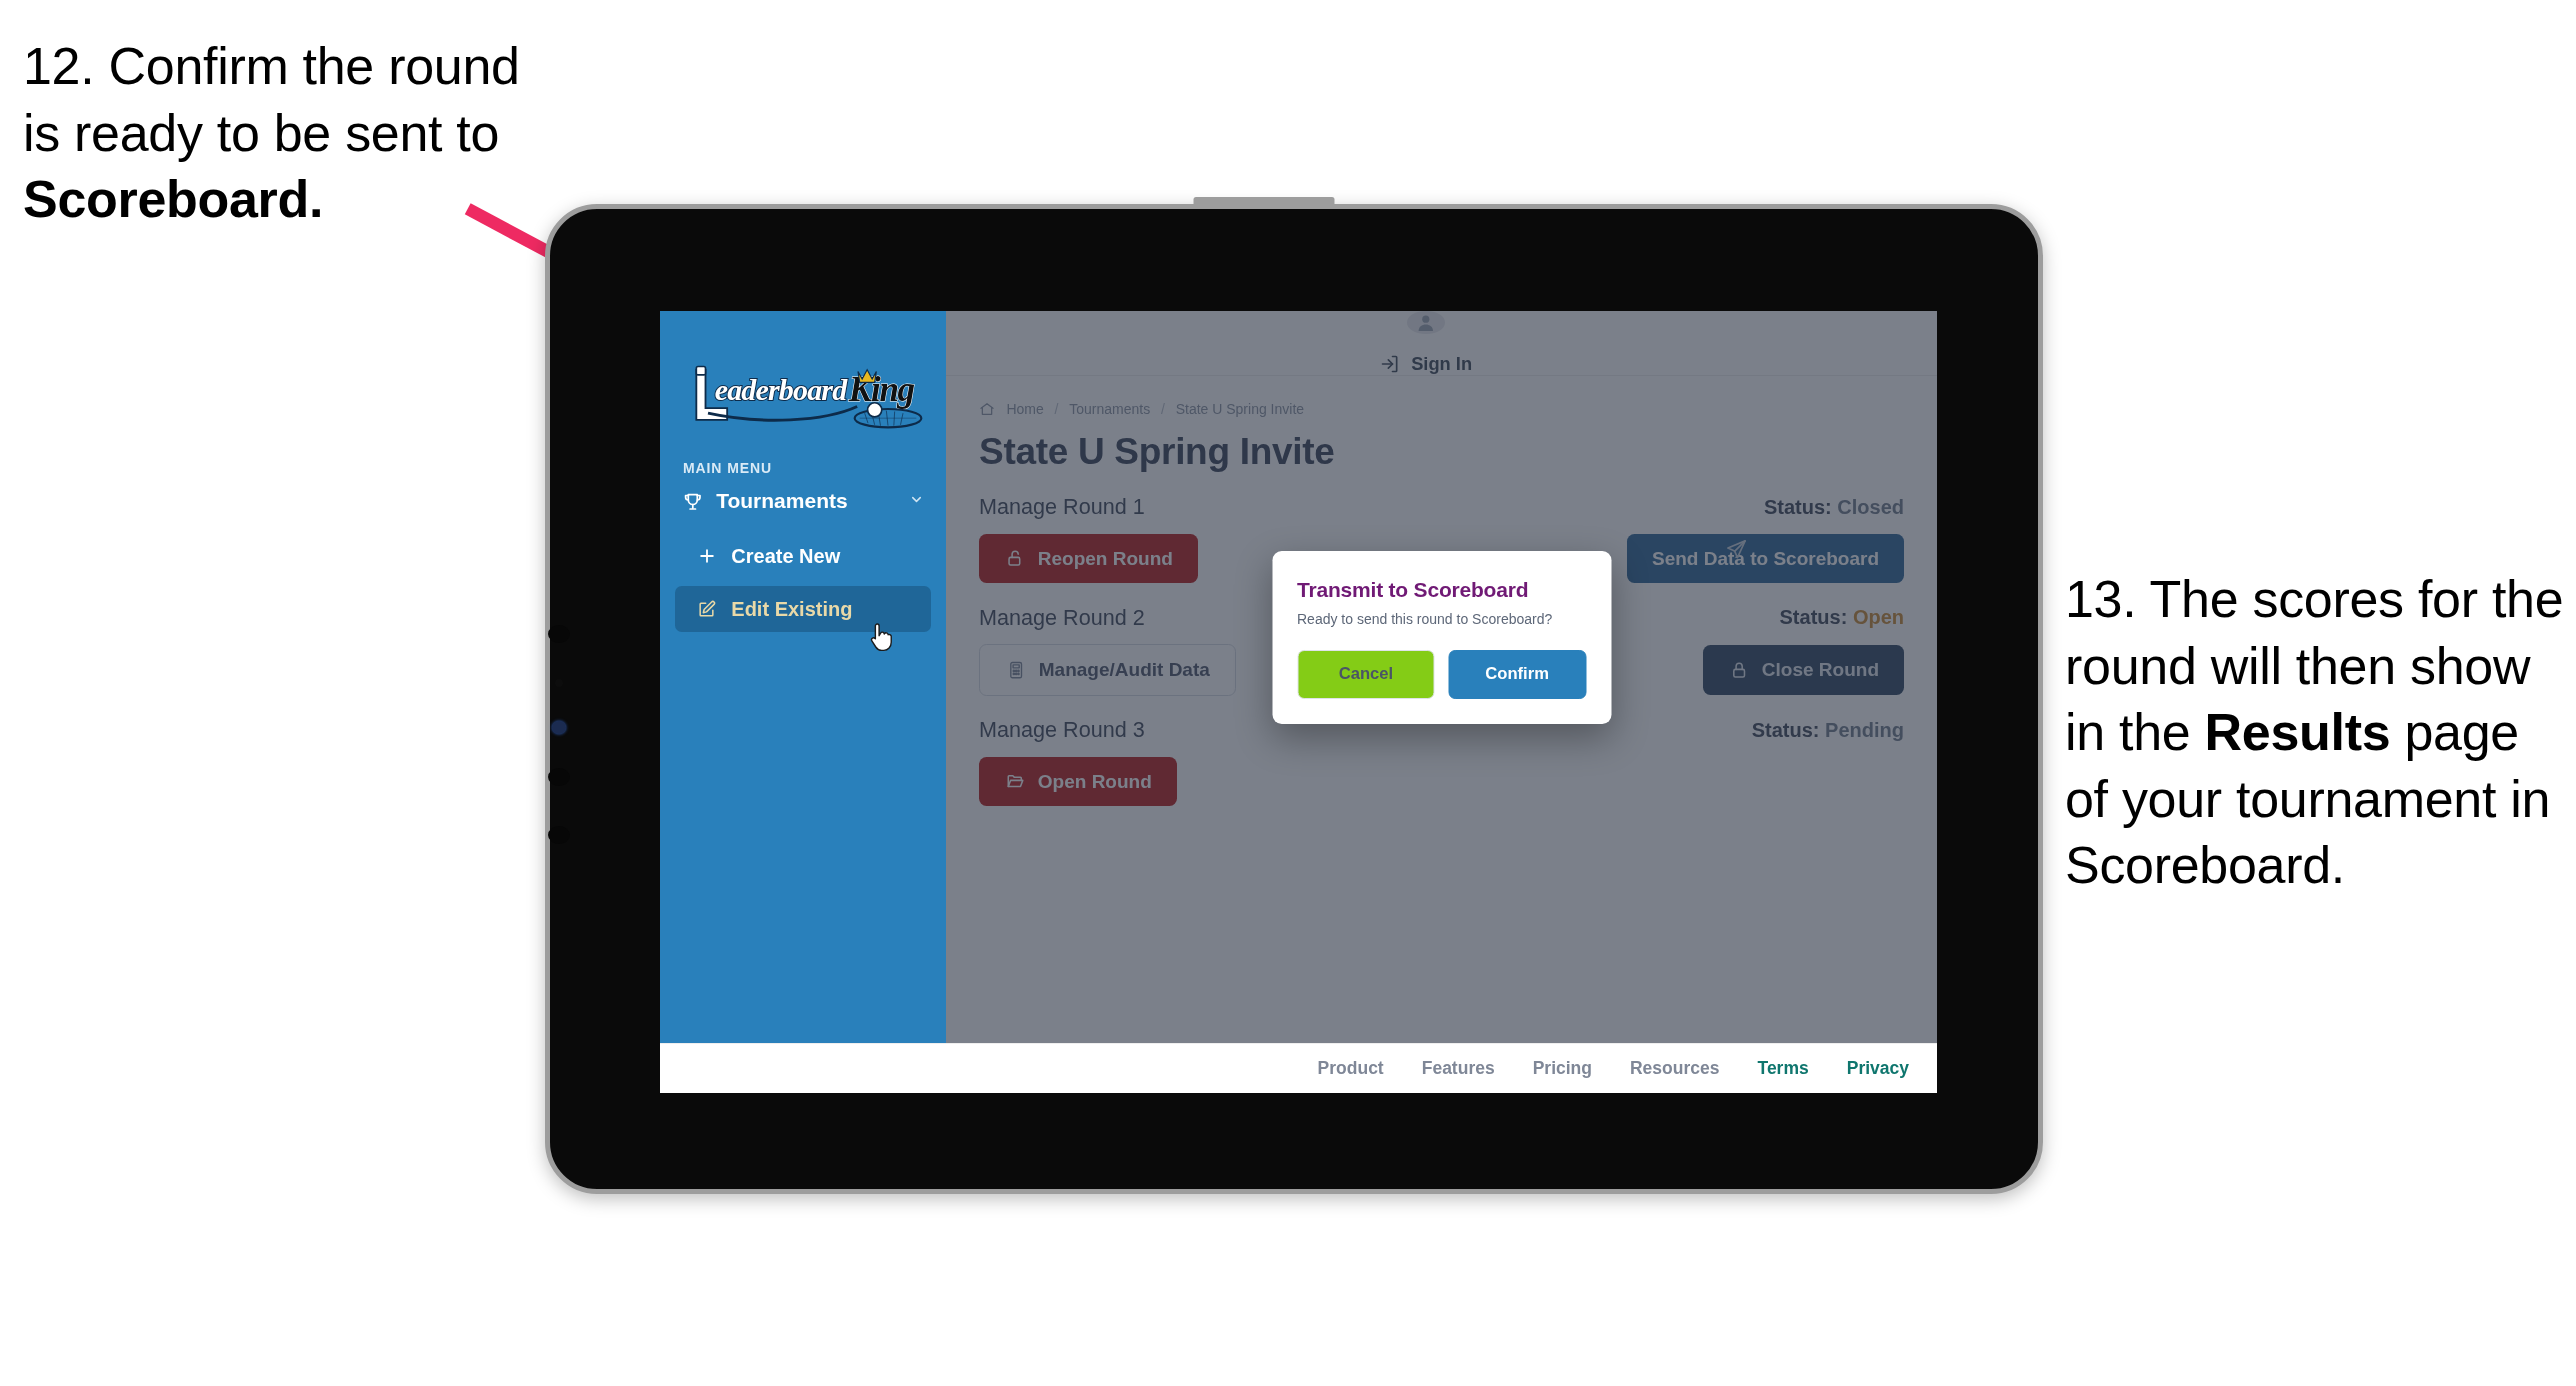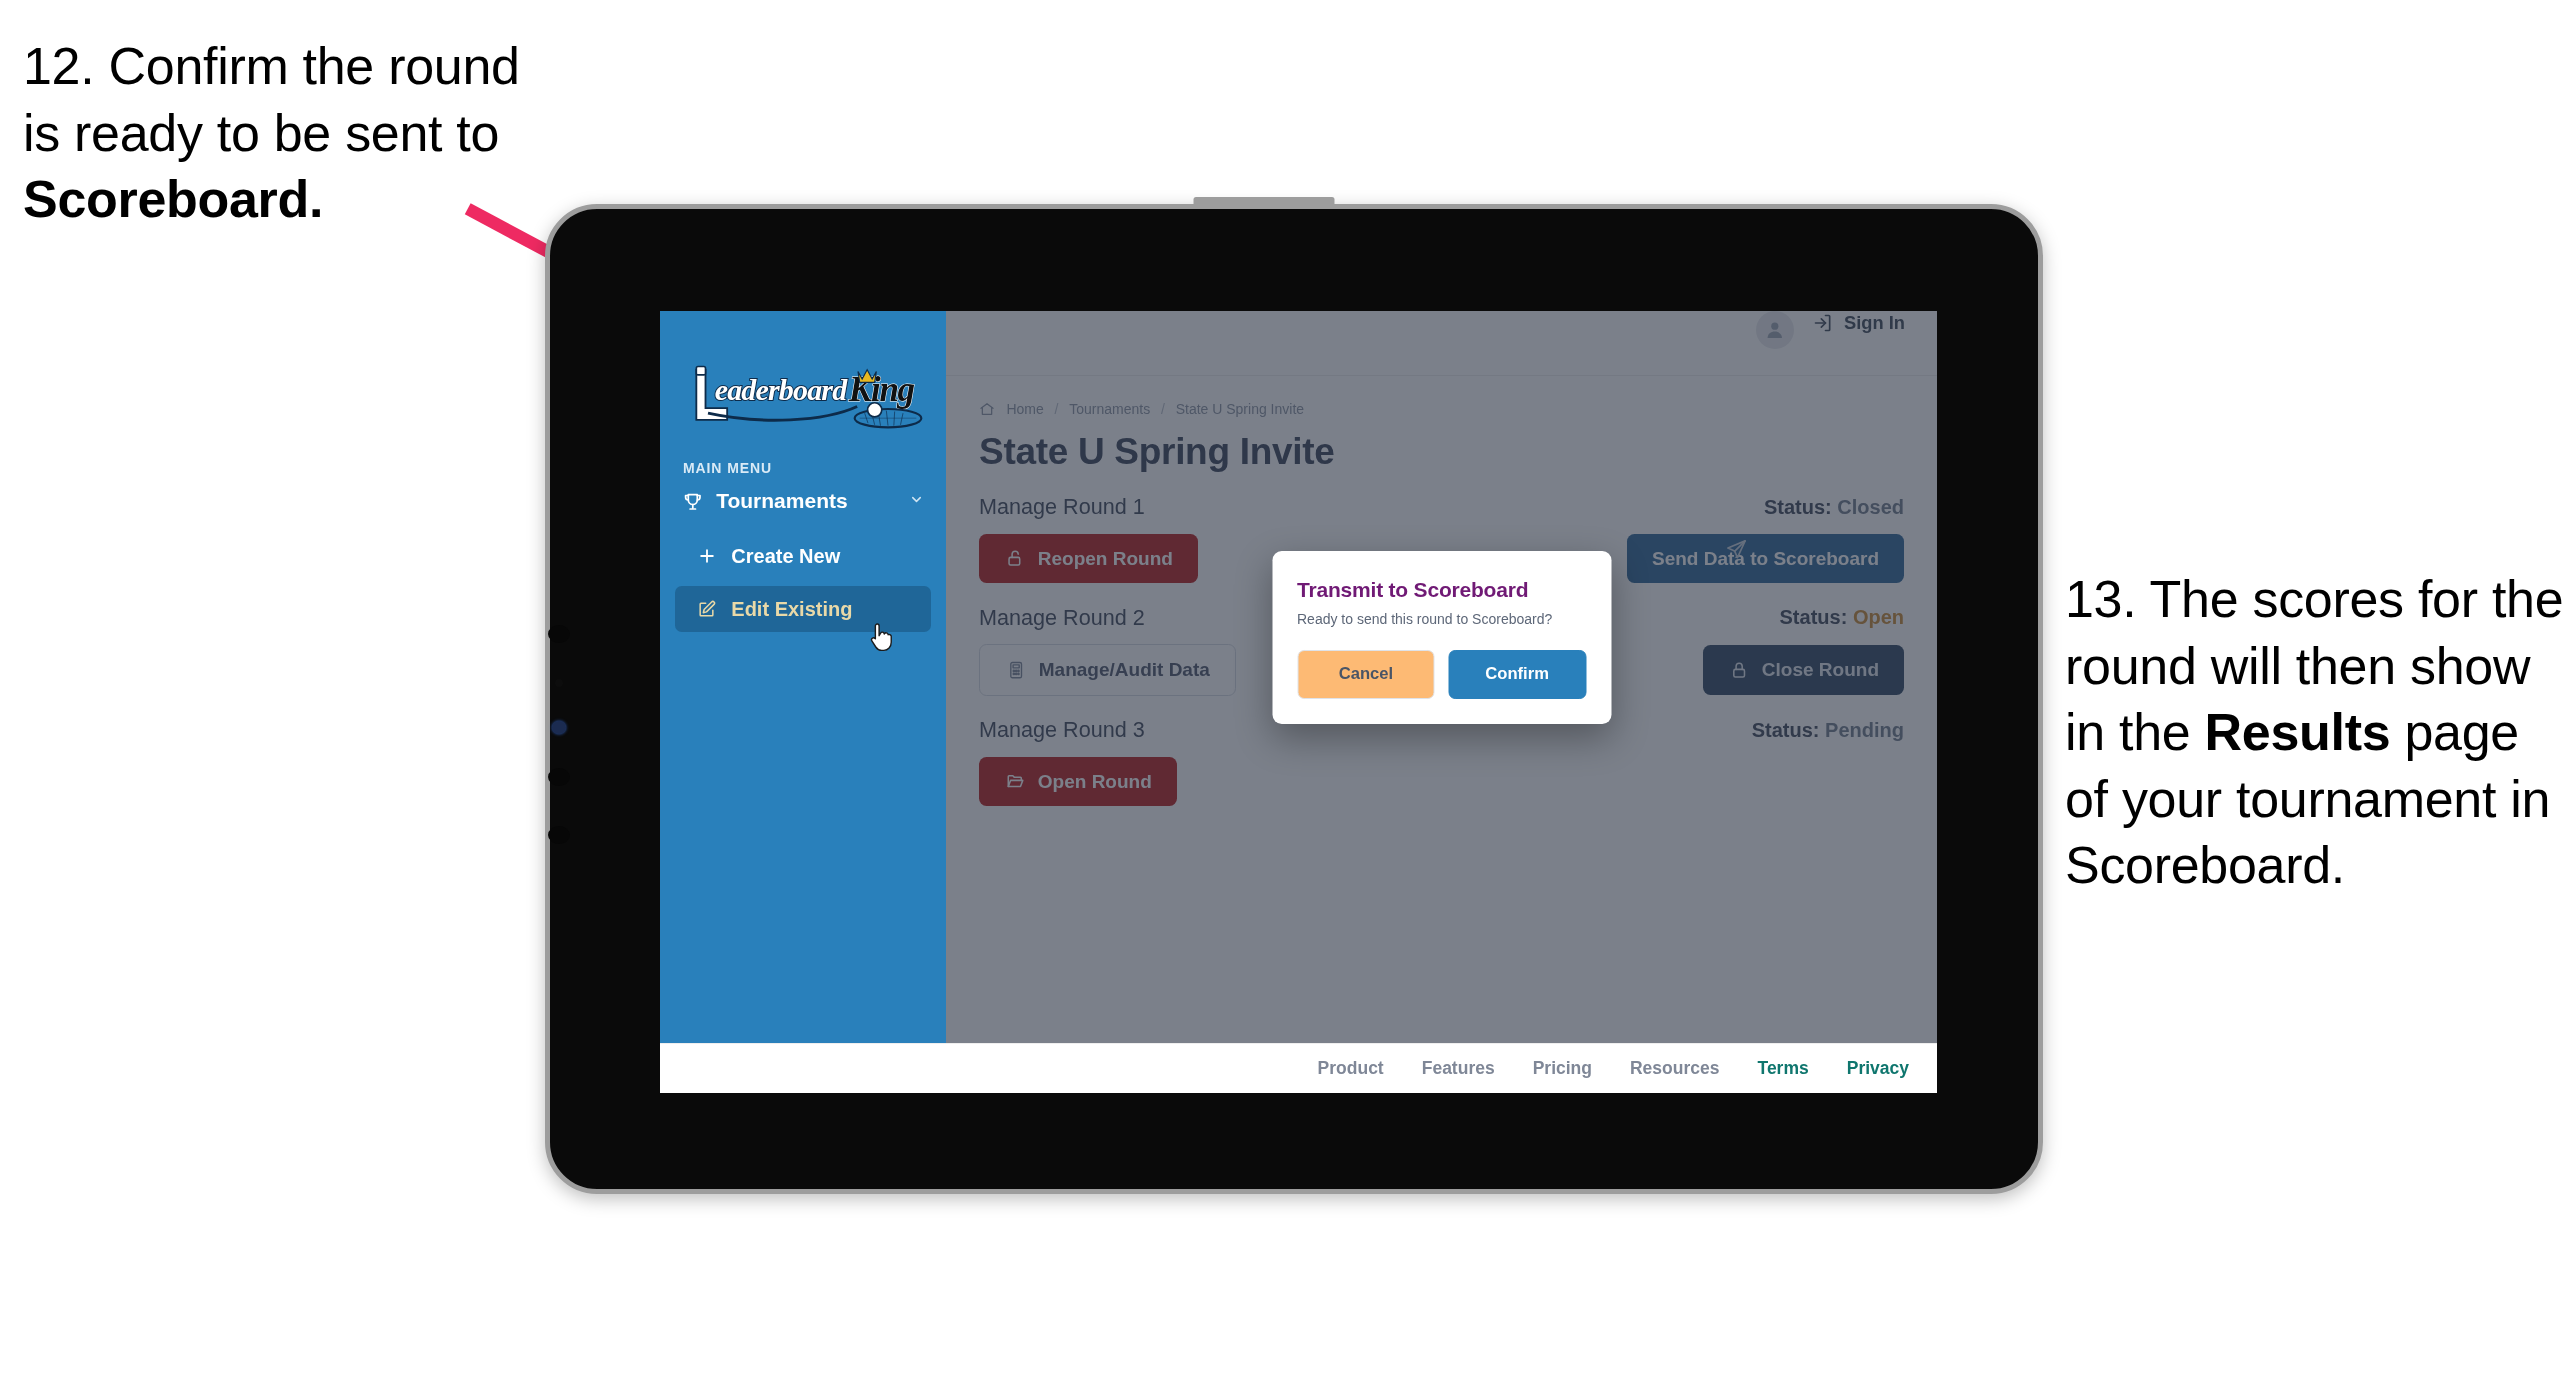--- a/index.html
+++ b/index.html
@@ -77,22 +77,22 @@
     margin:6.7px 15px 0 15px; padding:11.6px 15px 11.6px 20px;
     color:#ffffff; font-size:20px; font-weight:600; border-radius:6.7px;
   }
   .nav-sub.active { background:#1f6698; color:#e9d9a8; }
   .nav-sub.active .ico svg { stroke:#e9d9a8; }
   .ico { display:inline-flex; width:23px; height:23px; align-items:center; justify-content:center; flex:0 0 23px; }
 
   
   #main { flex:1; background:#ffffff; display:flex; flex-direction:column; min-width:0; position:relative; }
   #topbar {
-    height:65px; display:flex; align-items:flex-start; justify-content:flex-end;
-    gap:18.3px; padding-right:32px; border-bottom:0.8px solid #ececec;
+    height:65px; display:flex; align-items:center; justify-content:flex-end;
+    gap:18.3px; padding-right:32px; border-bottom:0.8px solid #ececec;flex-direction:column;
   }
   #avatar { width:38px; height:38px; border-radius:50%; background:#e6e8ec;
             display:flex; align-items:center; justify-content:center; }
   #signin { display:flex; align-items:center; gap:9.2px; color:#3c4858; font-size:18.3px; font-weight:600; }
 
   #content { padding:25px 33px 0 33px; flex:1; }
   #breadcrumb { display:flex; align-items:center; gap:10.8px; font-size:14px; color:#8b94a3; }
   #breadcrumb .sep { color:#b9c0cb; }
   #page-title { font-size:37px; font-weight:700; color:#384257; margin-top:13.3px; letter-spacing:-0.3px; }
 
@@ -130,21 +130,21 @@
   #modal {
     position:absolute; left:50%; top:240px; transform:translateX(-50%);
     width:339px; background:#ffffff; border-radius:9.2px;
     box-shadow:0 13.3px 37px rgba(0,0,0,.32);
     padding:27px 25px 25px 25px; z-index:5;
   }
   #modal-title { font-size:21px; font-weight:700; color:#701a75; letter-spacing:-0.2px; }
   #modal-text { font-size:14px; color:#5d6778; margin-top:9px; }
   #modal-actions { display:flex; gap:13.3px; margin-top:23px; }
   .m-btn { flex:1; padding:13.3px 0; border-radius:6.7px; font-size:16.6px; font-weight:600; text-align:center; }
-  #m-cancel { background:#fdba74; color:#4a5566; border:0.8px solid #dfe3e9; }
+  #m-cancel { background:#84cc16; color:#4a5566; border:0.8px solid #dfe3e9; }
   #m-confirm { background:#2980bb; color:#ffffff; border:0.8px solid #2980bb; }
 
   
   #cursor { position:absolute; left:210px; top:311px; width:28px; height:33px; z-index:3; }
   
   #send-float { position:absolute; right:108px; top:-5px; z-index:2; }
 </style>
 </head>
 <body>
 

